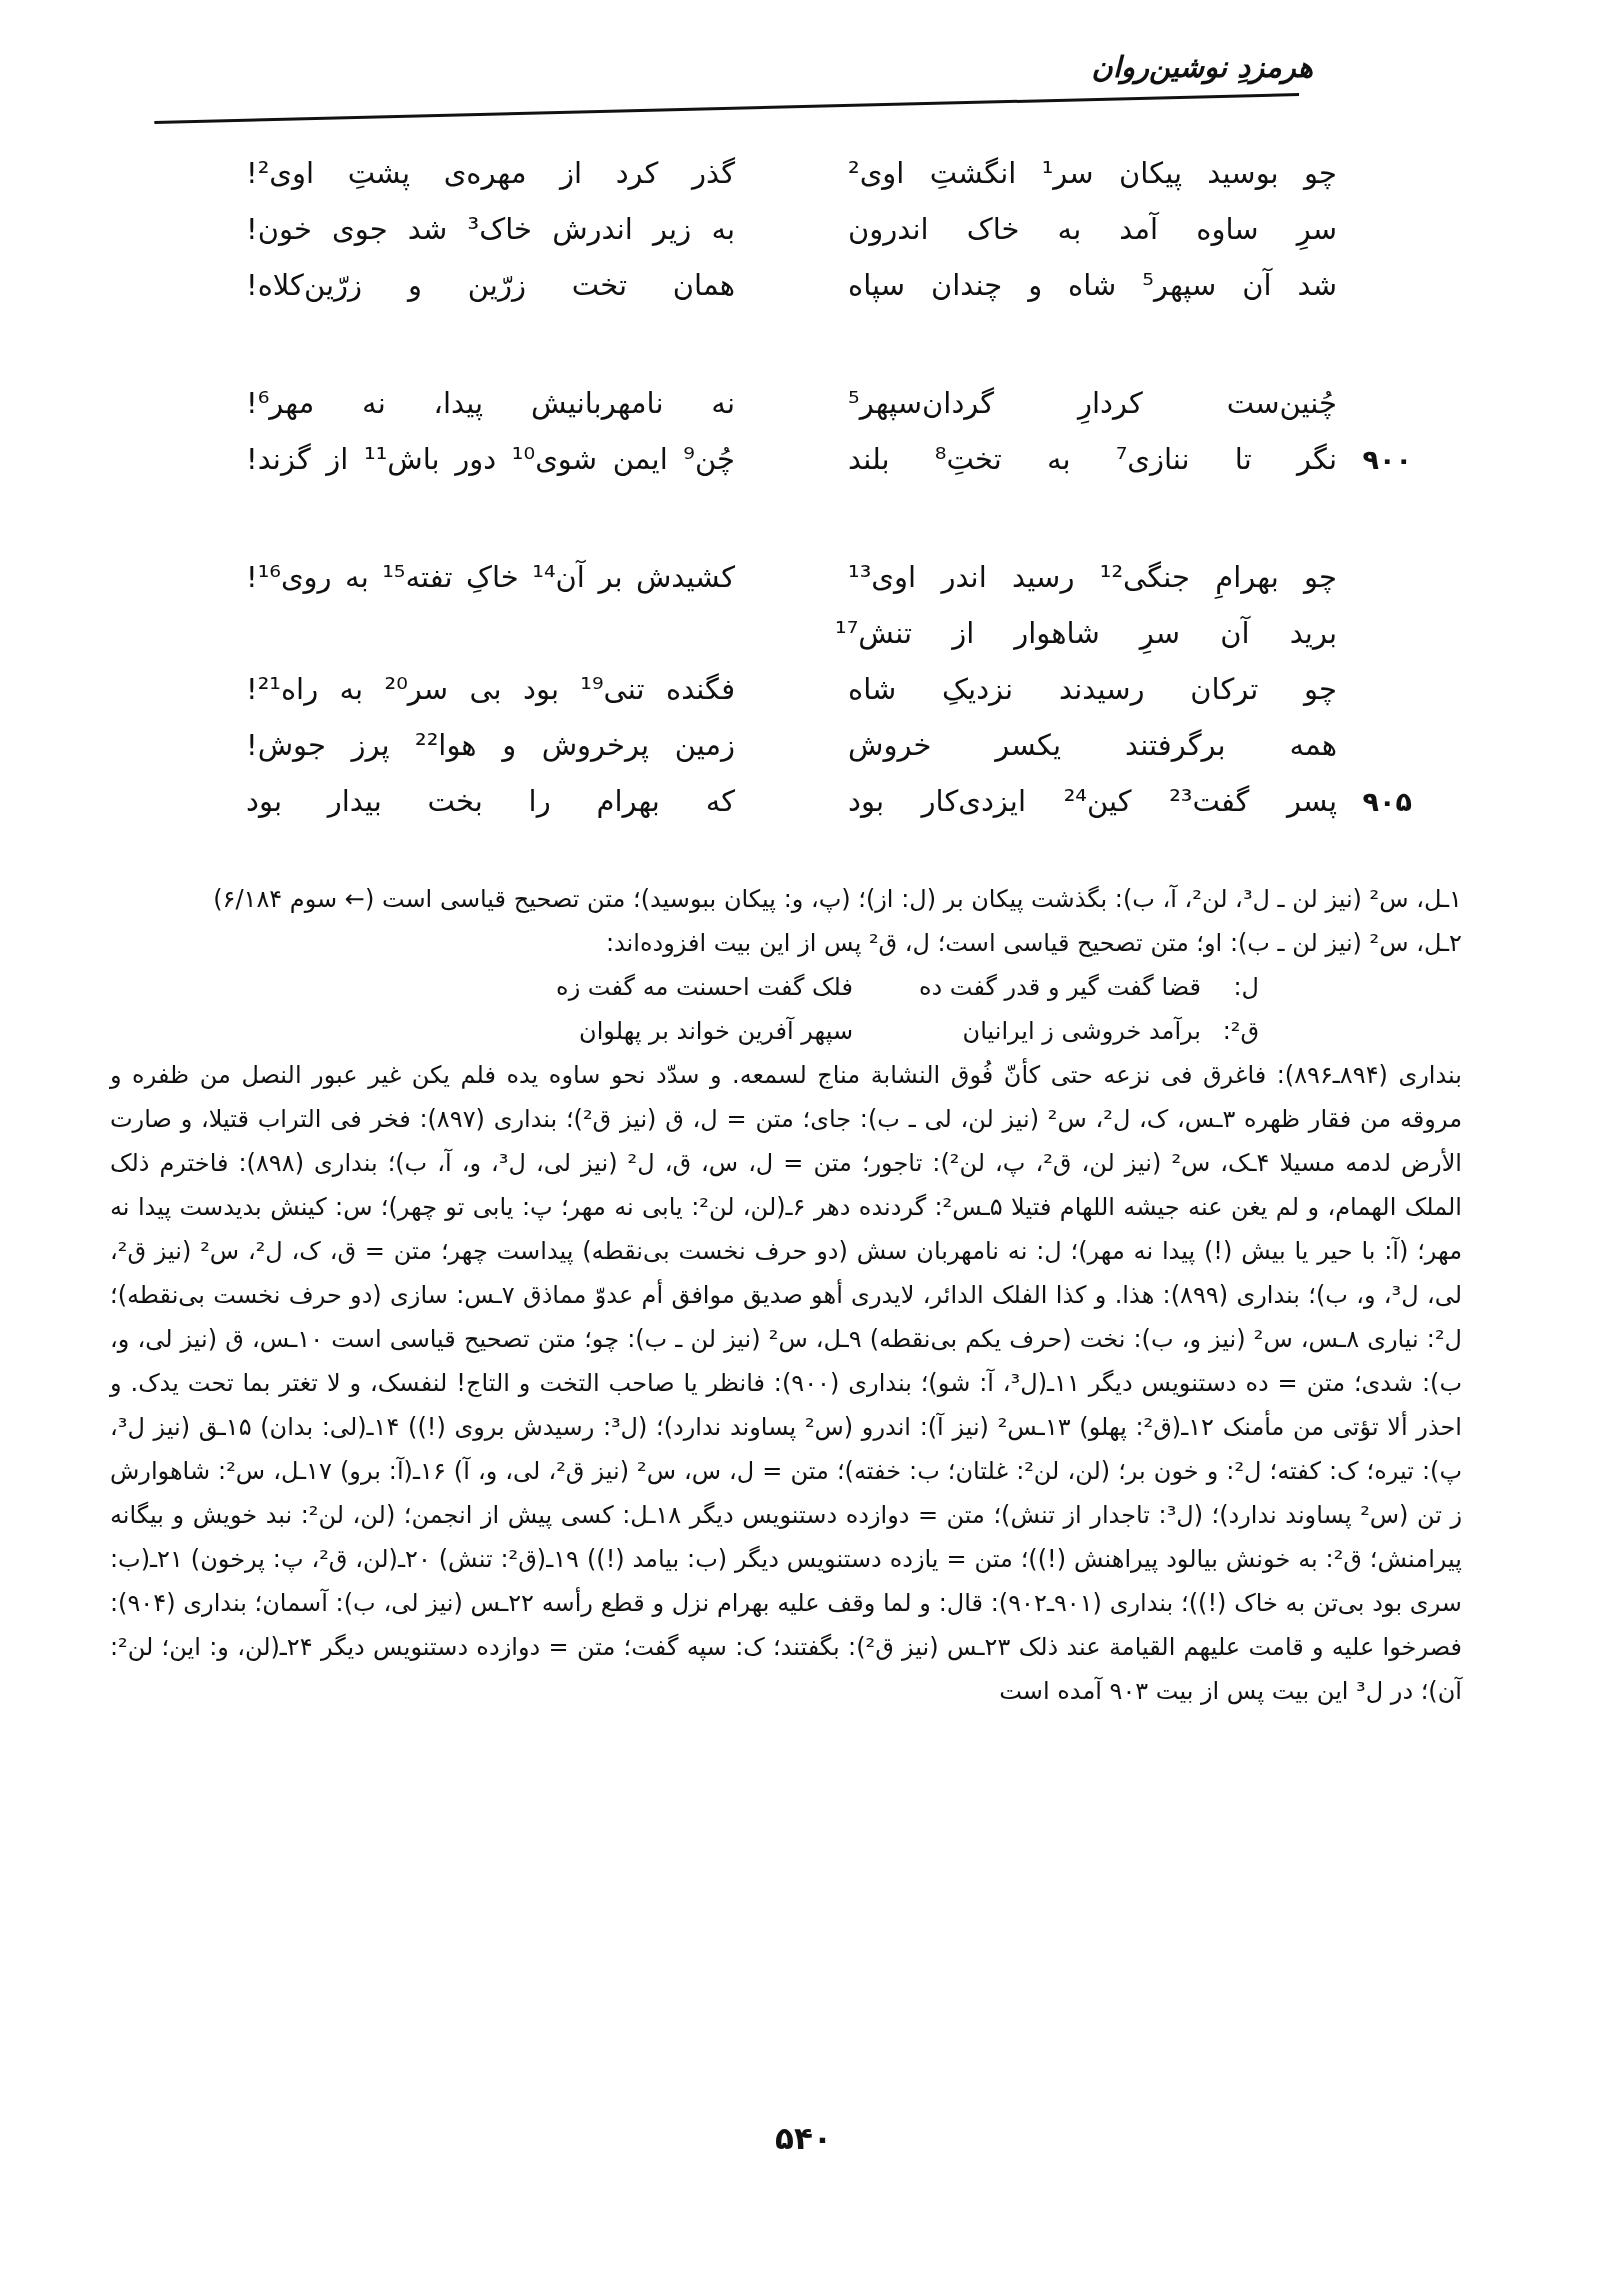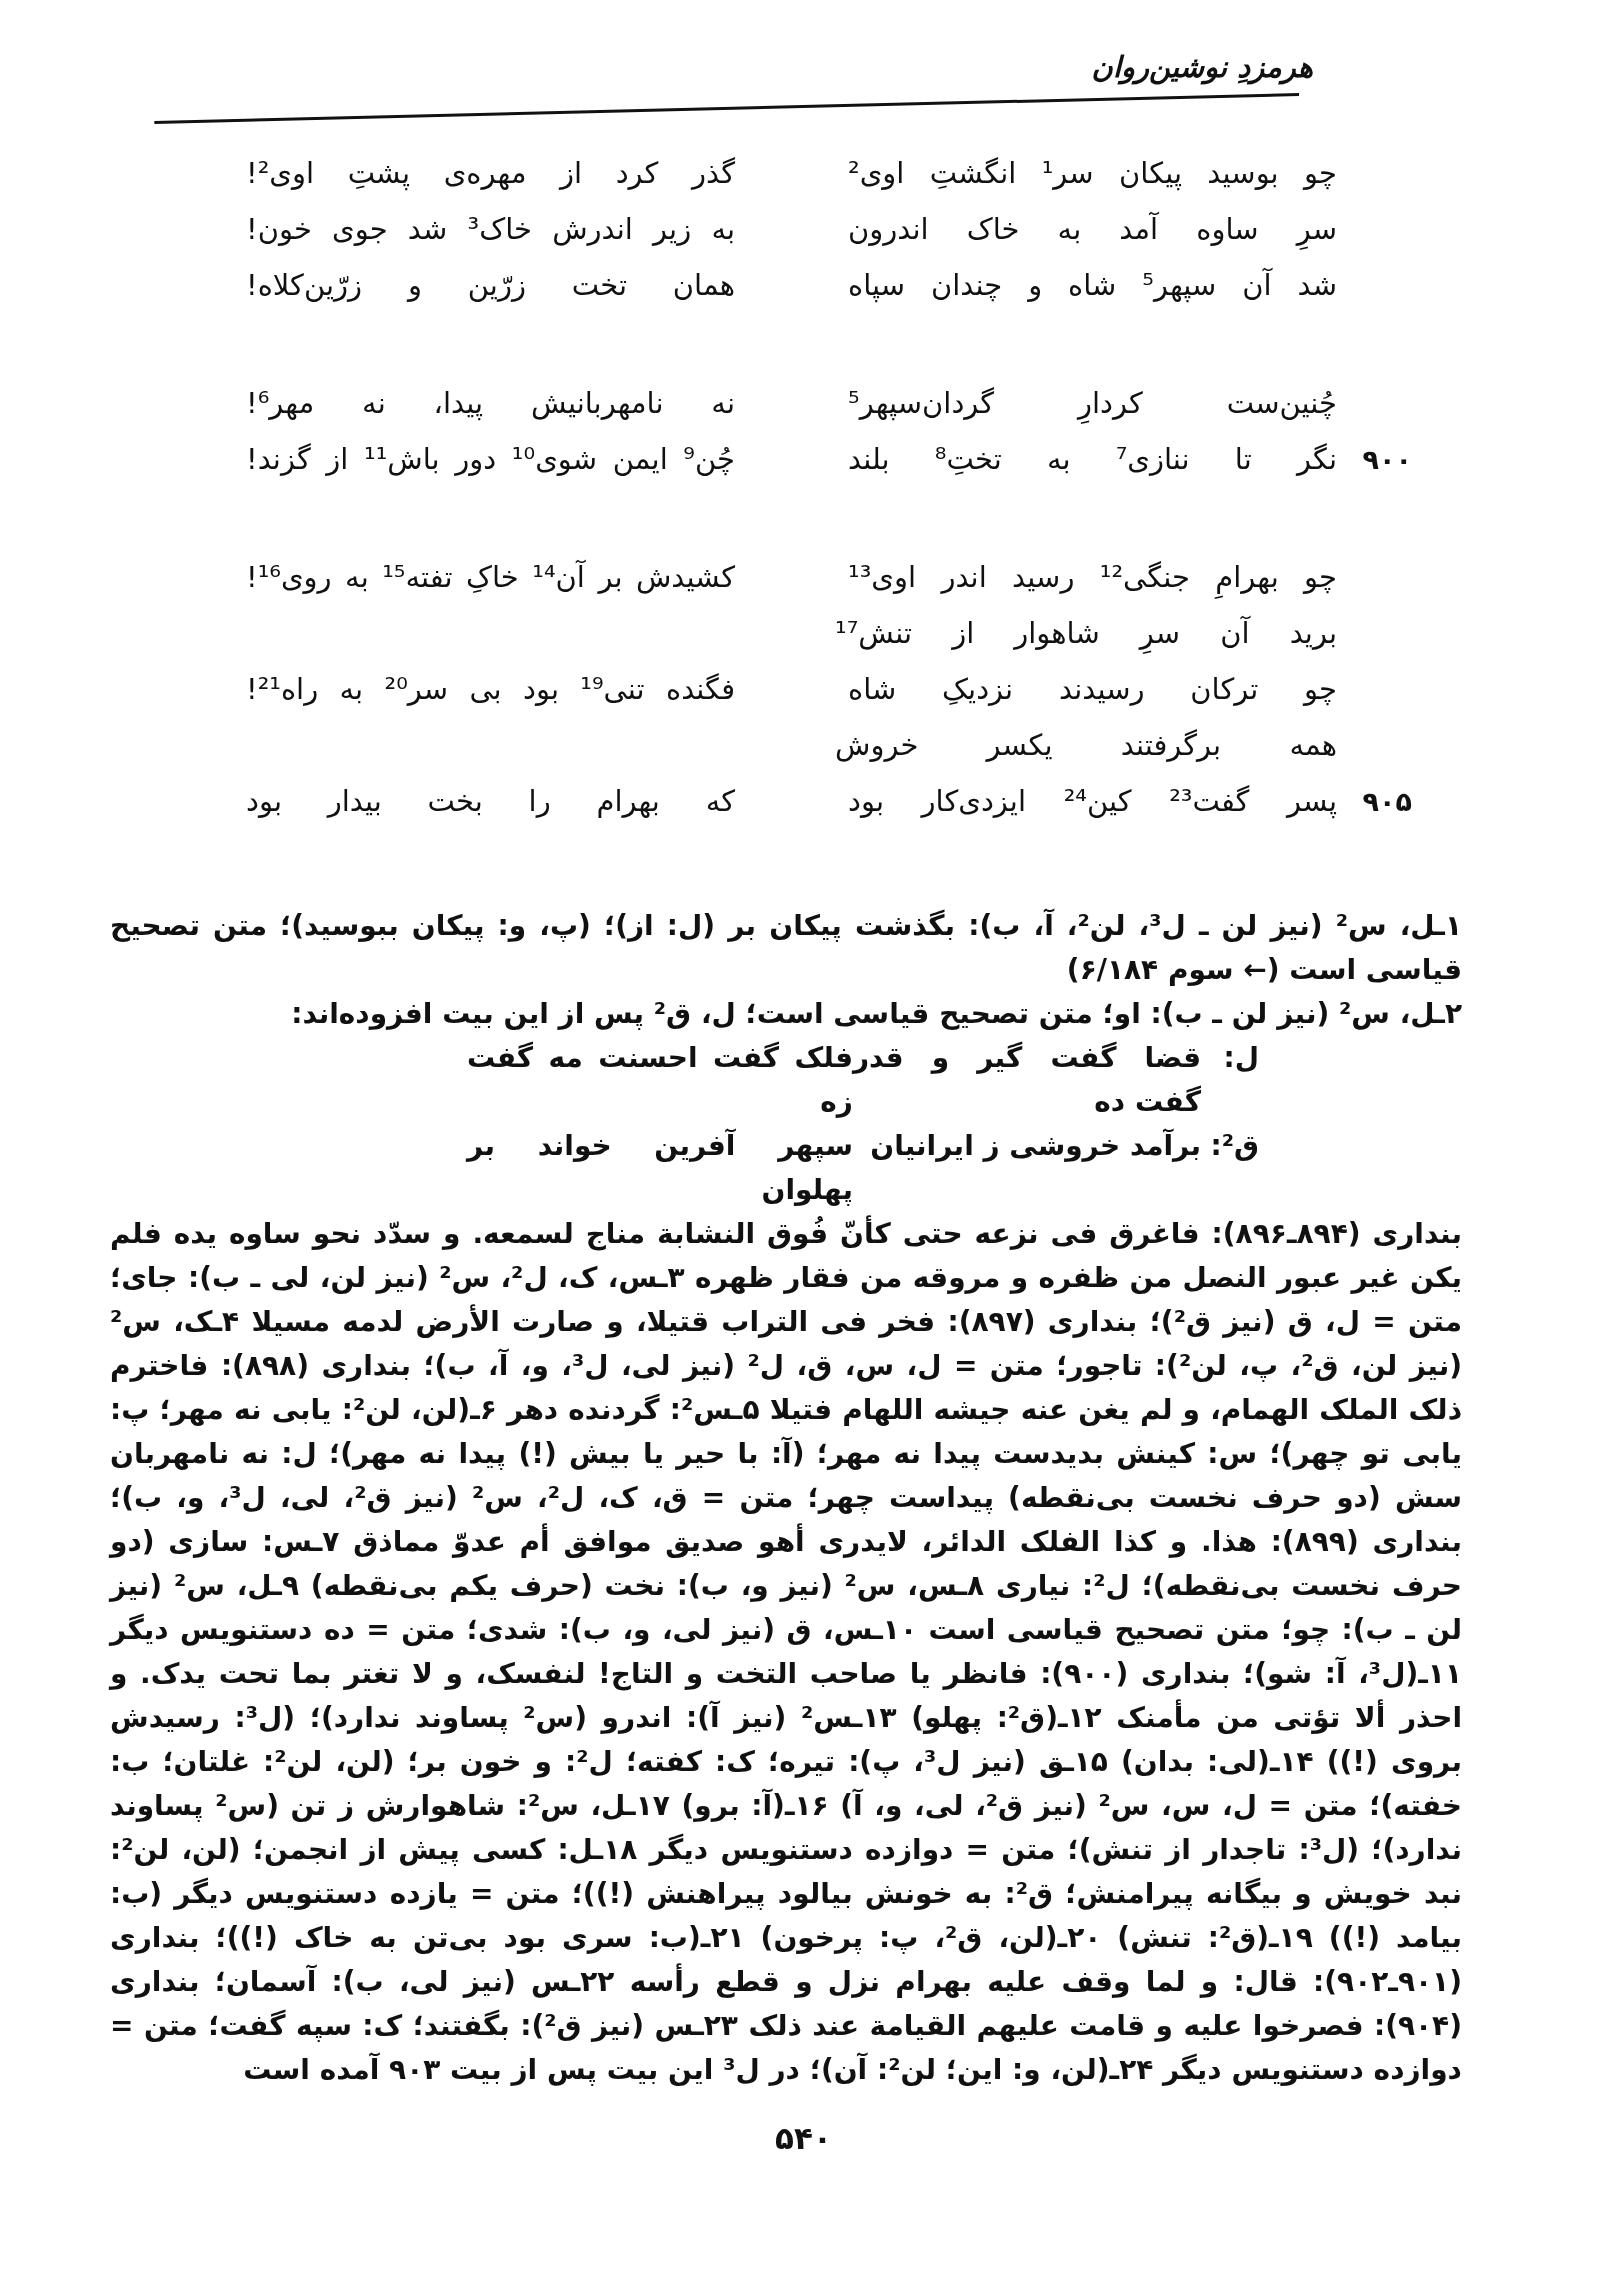--- a/index.html
+++ b/index.html
@@ -16,22 +16,22 @@
     position: absolute; top: 93px; left: 154px; width: 1145px; height: 2.9px;
     background: #111; transform: rotate(-1.4deg); transform-origin: right center;
   }
   .verses { position: absolute; top: 145px; right: 270px; width: 1091px; }
   .stanza { margin-bottom: 62px; }
   .beyt { display: flex; flex-direction: row; height: 56px; align-items: center; position: relative; }
   .hemi { width: 502px; font-size: 29px; text-align: justify; text-align-last: justify; white-space: nowrap; }
   .hemi.first { margin-left: 113px; }
   .beyt-num { position: absolute; right: -75px; font-size: 27px; font-weight: bold; margin-left: 44px; }
   .notes {
-    position: absolute; top: 904px; right: 145px; width: 1352px;
-    font-size: 28px; line-height: 44px; font-weight: bold; text-align: justify;
+    position: absolute; top: 877px; right: 145px; width: 1352px;
+    font-size: 24px; line-height: 44px; font-weight: normal; text-align: justify;
   }
   .note-quote { display: flex; margin-right: 203px; }
   .note-quote .sig { width: 58px; }
   .note-quote .q1 { width: 348px; }
   .note-quote .q2 { width: 386px; }
   .page-number {
     position: absolute; top: 2120px; left: 0; width: 100%;
     text-align: center; font-size: 31px; font-weight: bold; direction: rtl;
   }
 </style>
@@ -85,20 +85,21 @@
         <span class="hemi first">برید آن سرِ شاهوار از تنش¹⁷</span>
       </div>
       <div class="beyt">
         <span class="beyt-num"></span>
         <span class="hemi first">چو ترکان رسیدند نزدیکِ شاه</span>
         <span class="hemi">فگنده تنی¹⁹ بود بی سر²⁰ به راه²¹!</span>
       </div>
       <div class="beyt">
         <span class="beyt-num"></span>
         <span class="hemi first">همه برگرفتند یکسر خروش</span>
+        <span class="hemi">زمین پرخروش و هوا²² پرز جوش!</span>
       </div>
       <div class="beyt">
         <span class="beyt-num">۹۰۵</span>
         <span class="hemi first">پسر گفت²³ کین²⁴ ایزدی‌کار بود</span>
         <span class="hemi">که بهرام را بخت بیدار بود</span>
       </div>
     </div>
   </div>
 
   <div class="notes">

